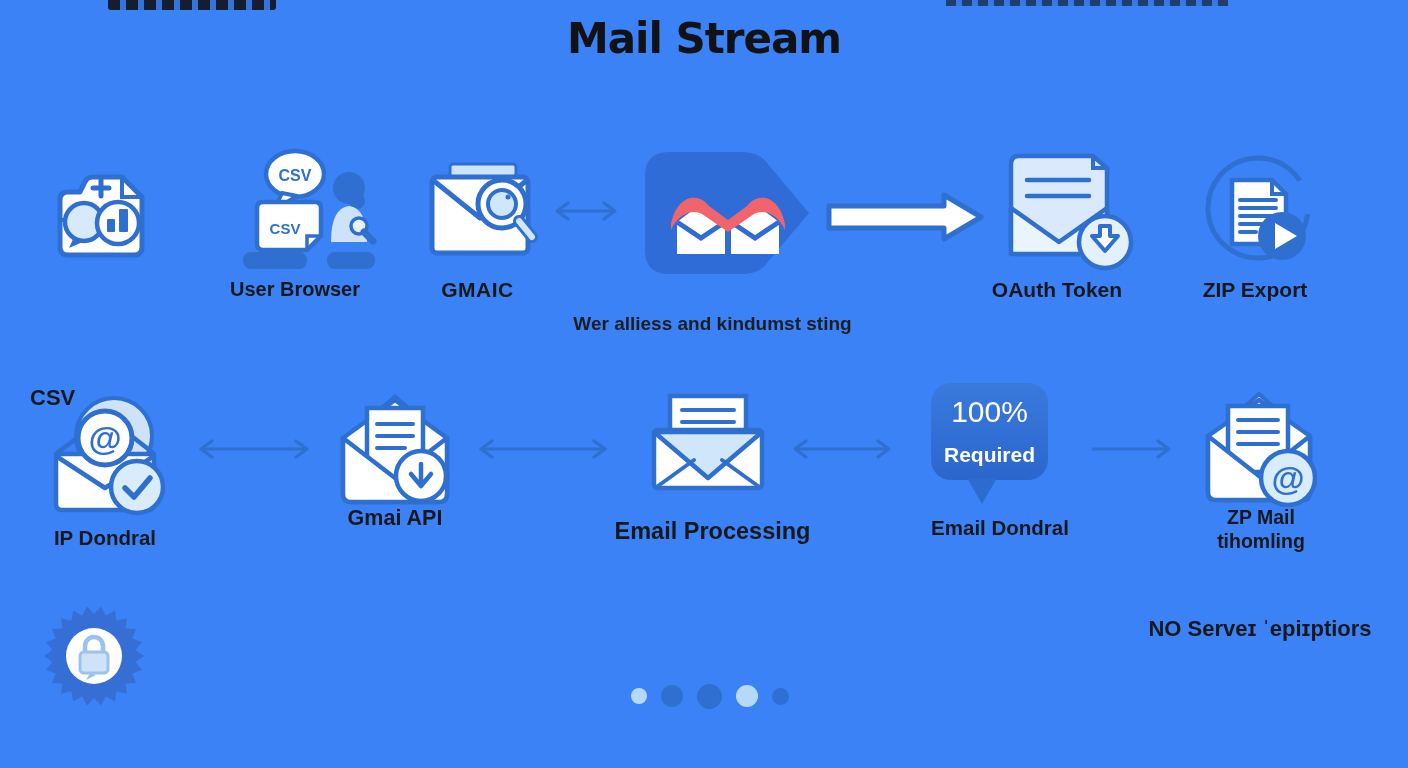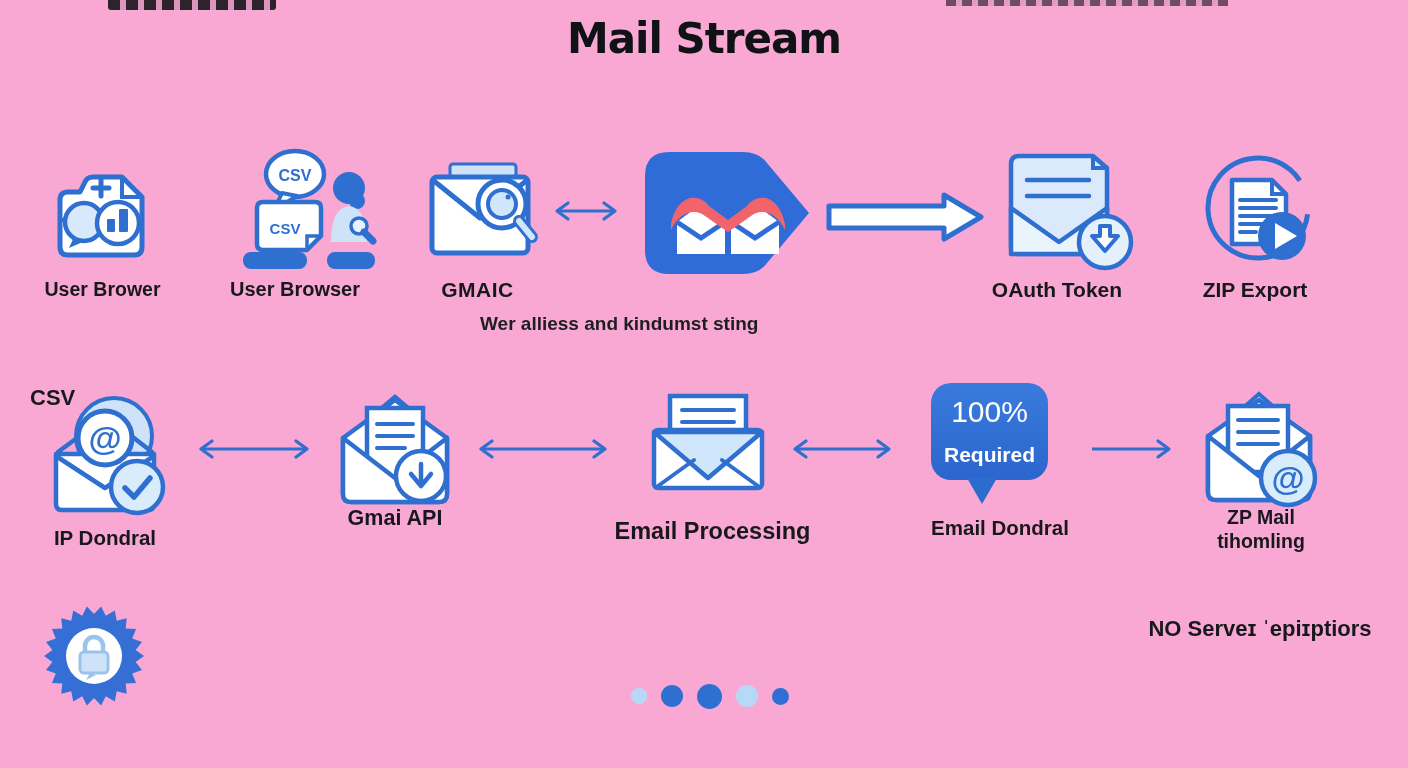--- a/index.html
+++ b/index.html
@@ -1,23 +1,23 @@
 <!DOCTYPE html>
 <html><head>
 <meta charset="utf-8">
 <style>
   html,body{margin:0;padding:0;background:#ffffff;}
-  .canvas{position:relative;width:1408px;height:768px;background:#f9a8d4;overflow:hidden;
+  .canvas{position:relative;width:1408px;height:768px;background:#3b82f6;overflow:hidden;
           font-family:"Liberation Sans",sans-serif;color:#17181c;}
   .abs{position:absolute;}
   .title{position:absolute;left:0;top:14px;width:100%;text-align:center;
          font-family:"DejaVu Sans","Liberation Sans",sans-serif;
          font-size:42px;font-weight:800;letter-spacing:-1px;color:#111216;}
   .lbl{position:absolute;text-align:center;font-weight:700;color:#17181c;}
-  .caption{position:absolute;text-align:left;font-weight:600;color:#1d1e22;font-size:19px;line-height:23px;}
+  .caption{position:absolute;text-align:center;font-weight:600;color:#1d1e22;font-size:19px;line-height:23px;}
   svg text{font-family:"Liberation Sans",sans-serif;font-weight:700;fill:#2e6fd0;}
   .badge{position:absolute;left:931px;top:383px;width:117px;height:97px;border-radius:20px;
          background:linear-gradient(180deg,#3a7add,#2b66cc);color:#fff;text-align:center;}
   .badge:after{content:"";position:absolute;top:95px;left:36px;width:0;height:0;
          border-left:15px solid transparent;border-right:15px solid transparent;
          border-top:26px solid #2d6ccf;}
   .badge .b1{font-size:30px;font-weight:400;margin-top:12px;}
   .badge .b2{font-size:21px;font-weight:700;margin-top:14px;}
   .dots{position:absolute;left:600px;top:682px;width:220px;height:28px;display:flex;
         justify-content:center;align-items:center;gap:14px;}
@@ -44,21 +44,20 @@
     <path d="M84,27 V47 H104" fill="none" stroke="#2e6fd0" stroke-width="4"></path>
     <path d="M63,30 V46 M55,38 H71" stroke="#2e6fd0" stroke-width="5" stroke-linecap="round"></path>
     <path d="M24,70 H36" stroke="#2e6fd0" stroke-width="4" stroke-linecap="round"></path>
     <circle cx="46" cy="72" r="19" fill="#d7e9fb" stroke="#2e6fd0" stroke-width="4.5"></circle>
     <path d="M36,87 L31,98 L47,91 Z" fill="#2e6fd0"></path>
     <circle cx="80" cy="73" r="21" fill="#ffffff" stroke="#2e6fd0" stroke-width="4.5"></circle>
     <rect x="69" y="69" width="8" height="13" rx="1" fill="#2e6fd0"></rect>
     <rect x="81" y="59" width="9" height="23" rx="1" fill="#2e6fd0"></rect>
   </svg>
   <div class="lbl" style="left:0px;top:276px;width:205px;font-size:19.5px;line-height:27px">
-    <div>User Brower</div>
   </div>
 
   <svg class="abs" style="left:233px;top:146px" width="144" height="130" viewBox="0 0 144 130">
     <ellipse cx="62" cy="28" rx="29" ry="23" fill="#ffffff" stroke="#2e6fd0" stroke-width="4.5"></ellipse>
     <path d="M49,47 L41,64 L64,50 Z" fill="#ffffff" stroke="#2e6fd0" stroke-width="4" stroke-linejoin="round"></path>
     <text x="62" y="35" font-size="16" text-anchor="middle">CSV</text>
     <path d="M30,56 H82 Q88,56 88,62 V90 L74,104 H30 Q24,104 24,98 V62 Q24,56 30,56 Z" fill="#ffffff" stroke="#2e6fd0" stroke-width="4.5" stroke-linejoin="round"></path>
     <path d="M74,104 L74,90 L88,90" fill="none" stroke="#2e6fd0" stroke-width="3.5"></path>
     <text x="52" y="88" font-size="15" text-anchor="middle">CSV</text>
     <rect x="10" y="106" width="64" height="17" rx="8" fill="#2e6fd0"></rect>

